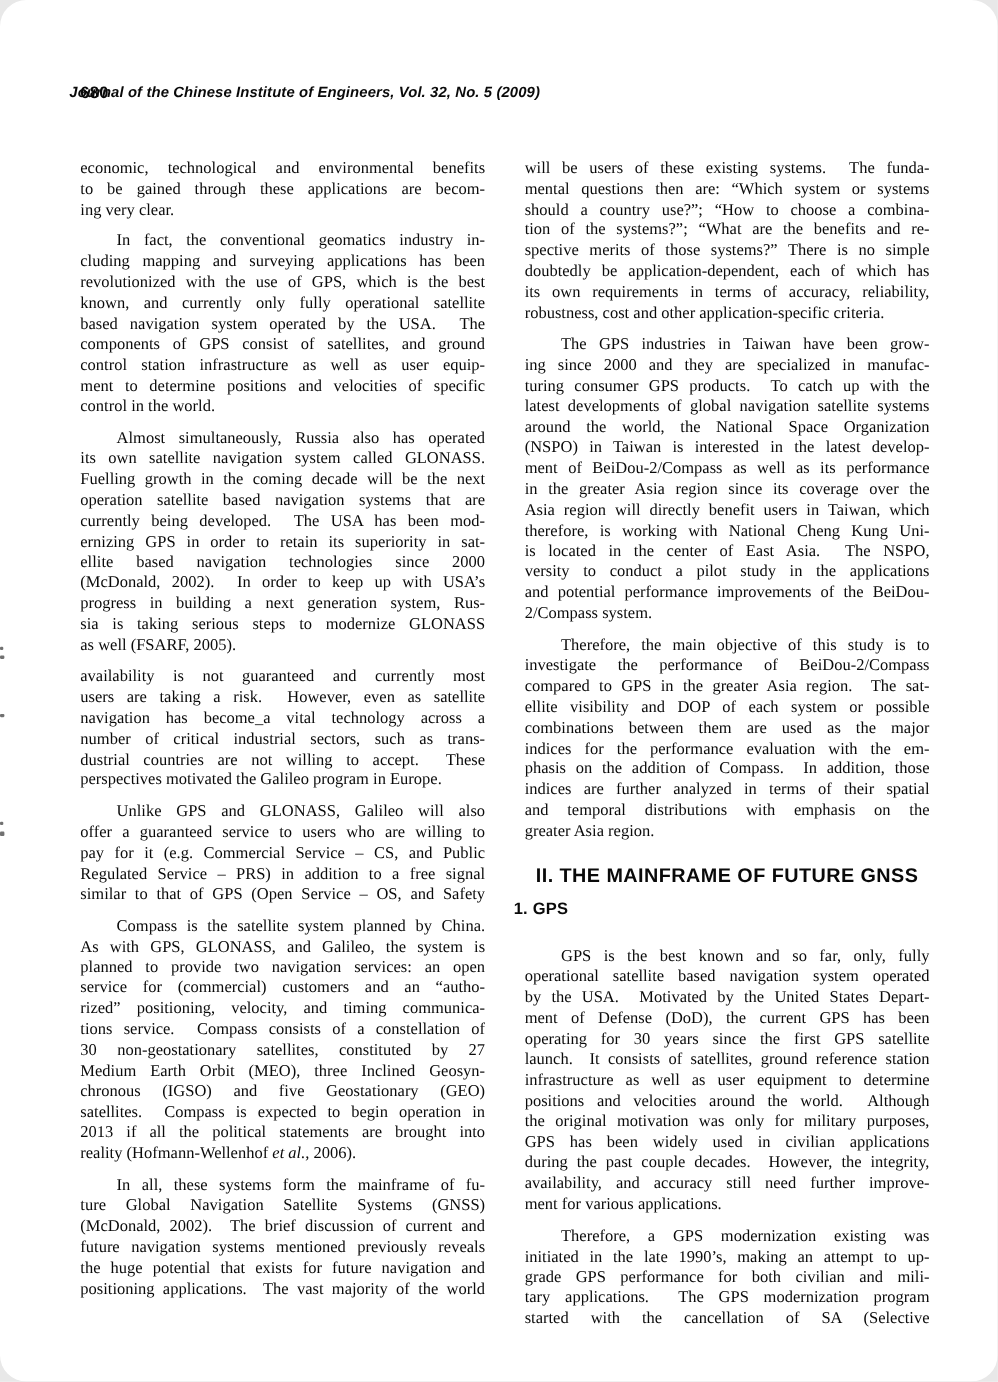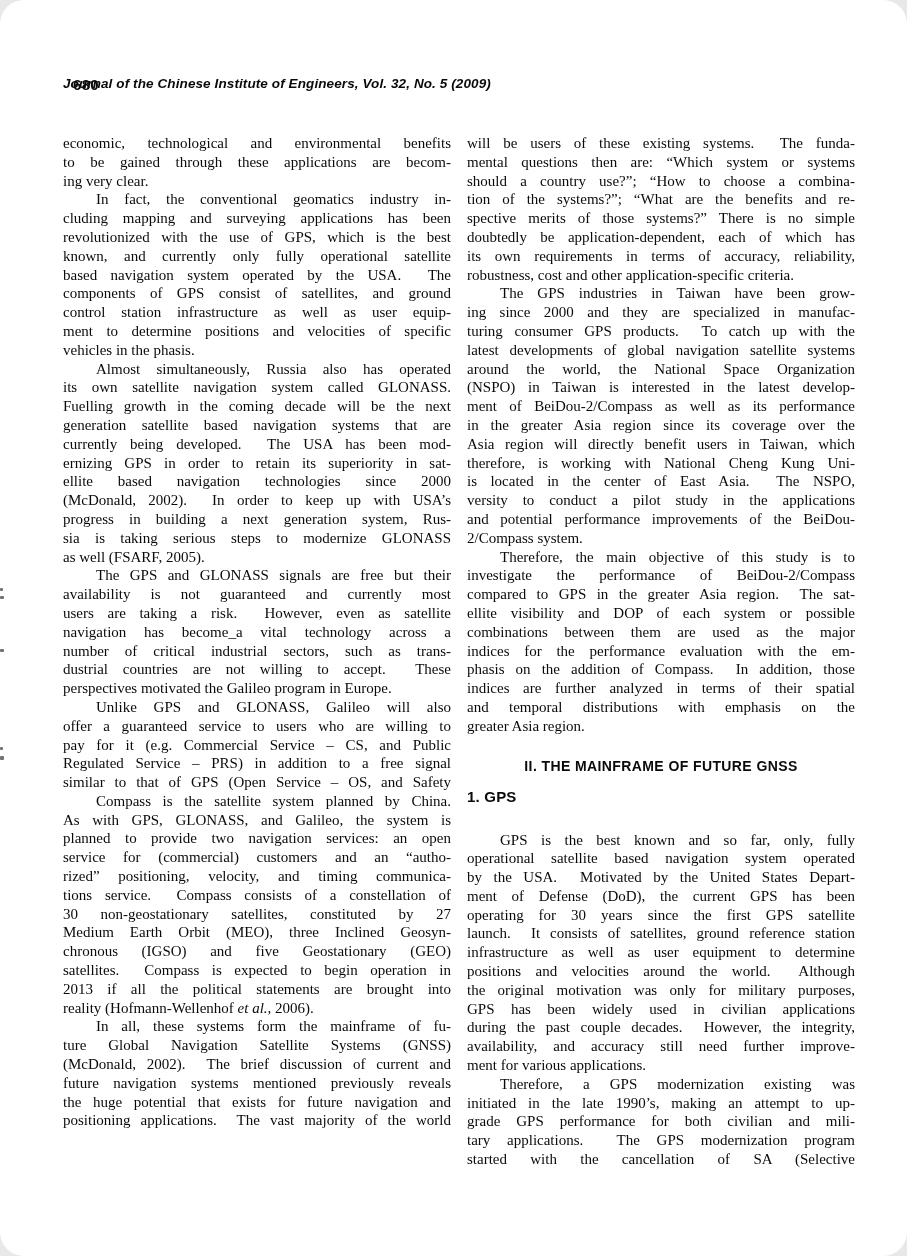--- a/index.html
+++ b/index.html
@@ -45,33 +45,33 @@
     width: 792px;
     display: flex;
     gap: 16px;
   }
   .column {
     flex: 0 0 388px;
     width: 388px;
     font-size: 15px;
     line-height: 18.8px;
   }
-  .para { margin: 0; }
+  .para { margin: 10px; }
   .line {
     height: 18.8px;
     overflow: hidden;
     text-align: left;
   }
   .line.j { text-align: justify; }
   .line.j::after { content: ""; display: inline-block; width: 100%; height: 0; }
   .line.ind { text-indent: 33px; }
   .section-heading {
     font-family: "Liberation Sans", sans-serif;
     font-weight: bold;
-    font-size: 14px;
+    font-size: 18px;
     letter-spacing: 0.4px;
     text-align: center;
     height: 18px;
     line-height: 18px;
     margin-top: 21px;
     margin-bottom: 13px;
     white-space: nowrap;
   }
   .subsection-heading {
     font-family: "Liberation Sans", sans-serif;
@@ -108,37 +108,36 @@
         </div>
         <div class="para">
           <div class="line ind j">In fact, the conventional geomatics industry in-</div>
           <div class="line j">cluding mapping and surveying applications has been</div>
           <div class="line j">revolutionized with the use of GPS, which is the best</div>
           <div class="line j">known, and currently only fully operational satellite</div>
           <div class="line j">based navigation system operated by the USA.&nbsp; The</div>
           <div class="line j">components of GPS consist of satellites, and ground</div>
           <div class="line j">control station infrastructure as well as user equip-</div>
           <div class="line j">ment to determine positions and velocities of specific</div>
-          <div class="line">vehicles in the phasis.</div>
+          <div class="line">control in the world.</div>
         </div>
         <div class="para">
           <div class="line ind j">Almost simultaneously, Russia also has operated</div>
           <div class="line j">its own satellite navigation system called GLONASS.</div>
           <div class="line j">Fuelling growth in the coming decade will be the next</div>
-          <div class="line j">generation satellite based navigation systems that are</div>
+          <div class="line j">operation satellite based navigation systems that are</div>
           <div class="line j">currently being developed.&nbsp; The USA has been mod-</div>
           <div class="line j">ernizing GPS in order to retain its superiority in sat-</div>
           <div class="line j">ellite based navigation technologies since 2000</div>
           <div class="line j">(McDonald, 2002).&nbsp; In order to keep up with USA’s</div>
           <div class="line j">progress in building a next generation system, Rus-</div>
           <div class="line j">sia is taking serious steps to modernize GLONASS</div>
           <div class="line">as well (FSARF, 2005).</div>
         </div>
         <div class="para">
-          <div class="line ind j">The GPS and GLONASS signals are free but their</div>
           <div class="line j">availability is not guaranteed and currently most</div>
           <div class="line j">users are taking a risk.&nbsp; However, even as satellite</div>
           <div class="line j">navigation has become_a vital technology across a</div>
           <div class="line j">number of critical industrial sectors, such as trans-</div>
           <div class="line j">dustrial countries are not willing to accept.&nbsp; These</div>
           <div class="line">perspectives motivated the Galileo program in Europe.</div>
         </div>
         <div class="para">
           <div class="line ind j">Unlike GPS and GLONASS, Galileo will also</div>
           <div class="line j">offer a guaranteed service to users who are willing to</div>

